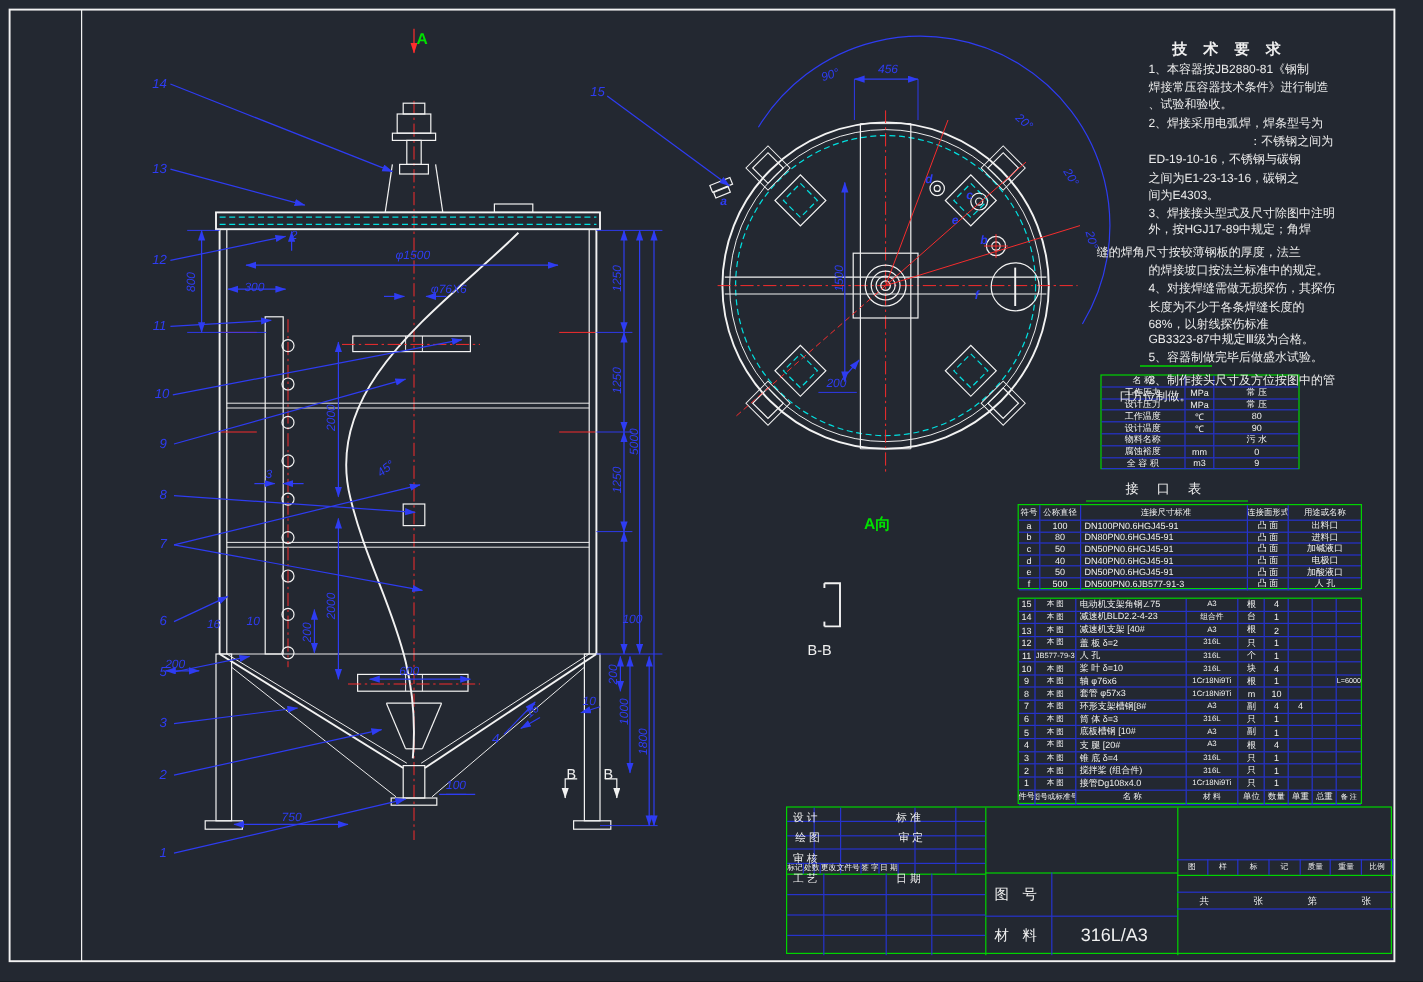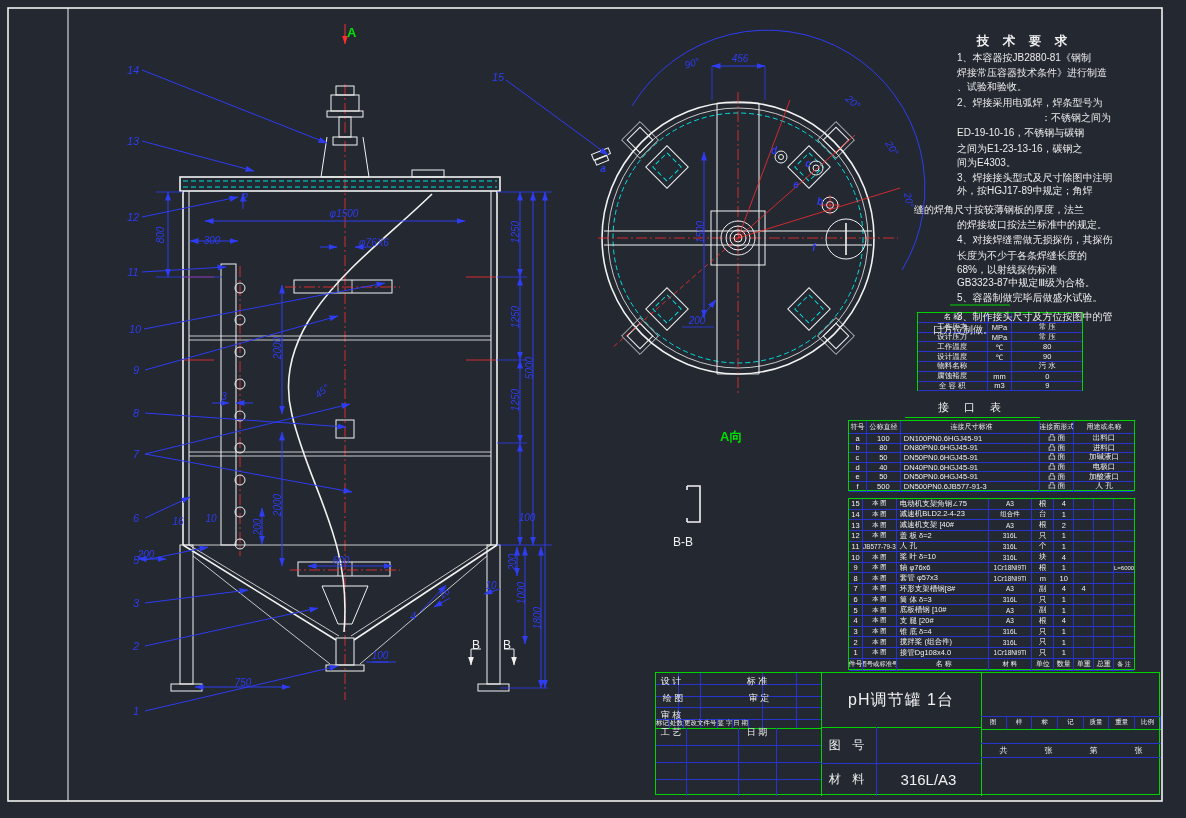--- a/index.html
+++ b/index.html
@@ -702,21 +702,20 @@
       </div>
 
       <div class="cellrow sigrow" style="position:relative;left:0;width:165px;height:17px">
         <span style="width:30px">工  艺</span>
         <span style="width:52px"></span>
         <span style="width:38px">日  期</span>
         <span style="width:45px"></span>
       </div>
     </div>
 
-  <div class="prod">pH调节罐 1台</div>
   <div class="dnl">图  号</div>
   <div class="dnv"></div>
   <div class="mtl">材  料</div>
   <div class="mtv">316L/A3</div>
 
   <div class="cellrow markrow" style="left:325px;top:43px;width:180px;height:13px">
 
   <span style="width:25.7px;border-right:1px solid var(--grid)">图</span>
         <span style="width:25.7px;border-right:1px solid var(--grid)">样</span>
         <span style="width:25.7px;border-right:1px solid var(--grid)">标</span>

